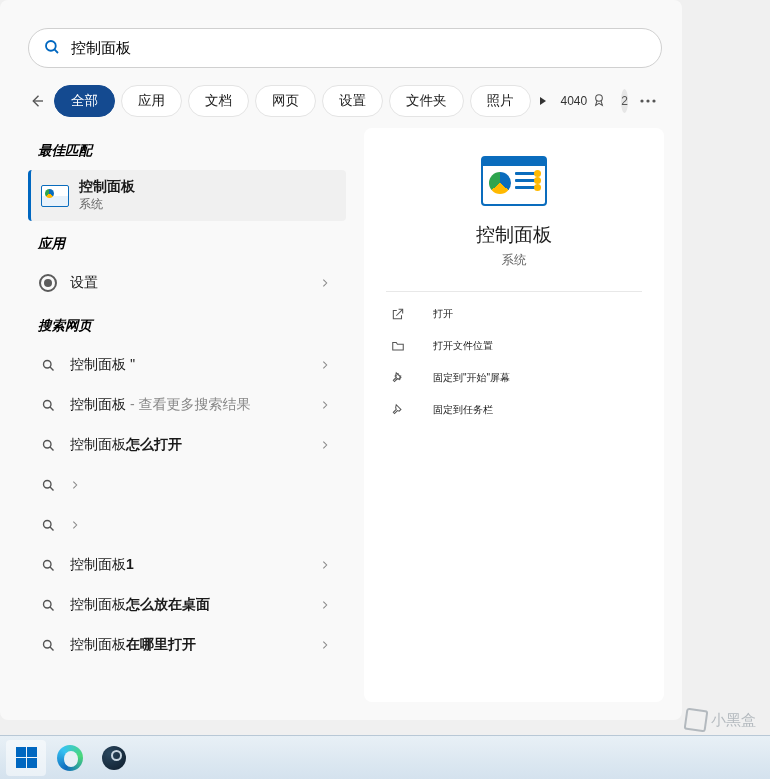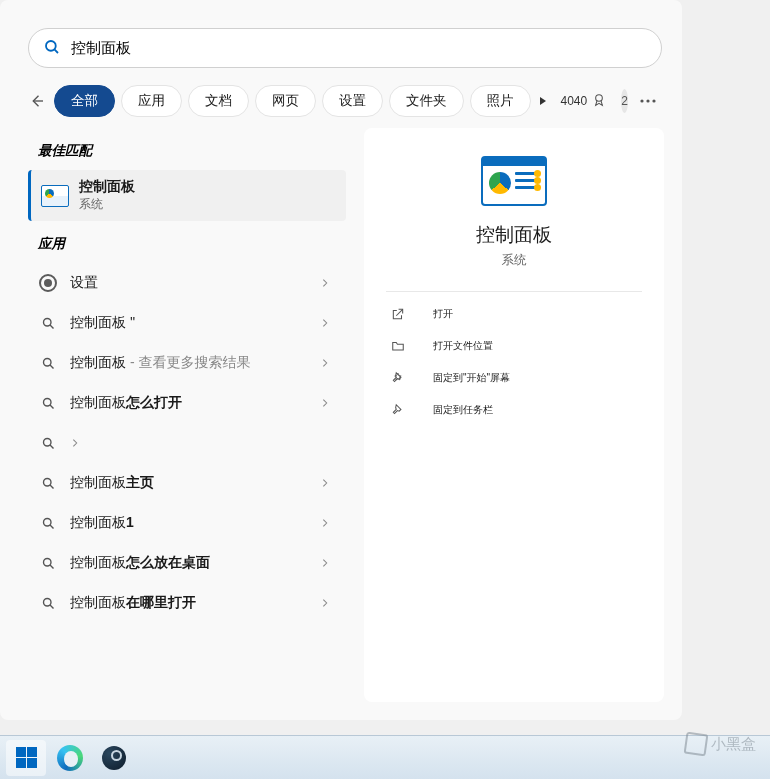--- a/index.html
+++ b/index.html
@@ -245,21 +245,21 @@
       background: radial-gradient(circle at 30% 30%, #2a475e, #0d1b2a);
       position: relative;
     }
     .steam-logo::after {
       content:""; position:absolute;
       right:4px; top:4px; width:7px;height:7px;border-radius:50%;
       border:2px solid #c7d5e0;
     }
     .watermark {
       position: absolute;
-      right: 14px; bottom: 24px;
+      right: 14px; bottom: 48px;
       color: rgba(130,140,150,0.55);
       font-size: 15px;
       display: flex; align-items: center; gap: 4px;
       pointer-events: none;
     }
     .watermark .cube {
       width: 22px; height: 22px;
       border: 2px solid rgba(130,140,150,0.55);
       transform: rotate(8deg);
       border-radius: 3px;
@@ -350,20 +350,21 @@
             <div class="gear-icon"></div>
           </div>
         <div class="item-text">设置</div>
         <span class="chevron">
           <svg width="10" height="10" viewBox="0 0 24 24" fill="none" stroke="#888" stroke-width="2.5">
               <path d="M8 4l8 8-8 8"></path>
             </svg>
         </span>
       </div>
 
+      <div class="section-label">搜索网页</div>
 
       <div class="list-item">
         <div class="item-icon">
             <svg width="15" height="15" viewBox="0 0 24 24" fill="none" stroke="#555" stroke-width="2.2">
               <circle cx="10" cy="10" r="6"></circle>
               <line x1="20" y1="20" x2="14.5" y2="14.5"></line>
             </svg>
           </div>
         <div class="item-text"><span>控制面板 ''</span><span class="muted"></span><span class="bold"></span></div>
         <span class="chevron"><svg width="10" height="10" viewBox="0 0 24 24" fill="none" stroke="#888" stroke-width="2.5">
@@ -411,21 +412,20 @@
             </svg></span>
       </div>
 
       <div class="list-item">
         <div class="item-icon">
             <svg width="15" height="15" viewBox="0 0 24 24" fill="none" stroke="#555" stroke-width="2.2">
               <circle cx="10" cy="10" r="6"></circle>
               <line x1="20" y1="20" x2="14.5" y2="14.5"></line>
             </svg>
           </div>
-        <div class="item-text"><span>控制面板</span><span class="muted"></span><span class="bold">主页</span></div>
         <span class="chevron"><svg width="10" height="10" viewBox="0 0 24 24" fill="none" stroke="#888" stroke-width="2.5">
               <path d="M8 4l8 8-8 8"></path>
             </svg></span>
       </div>
 
       <div class="list-item">
         <div class="item-icon">
             <svg width="15" height="15" viewBox="0 0 24 24" fill="none" stroke="#555" stroke-width="2.2">
               <circle cx="10" cy="10" r="6"></circle>
               <line x1="20" y1="20" x2="14.5" y2="14.5"></line>

